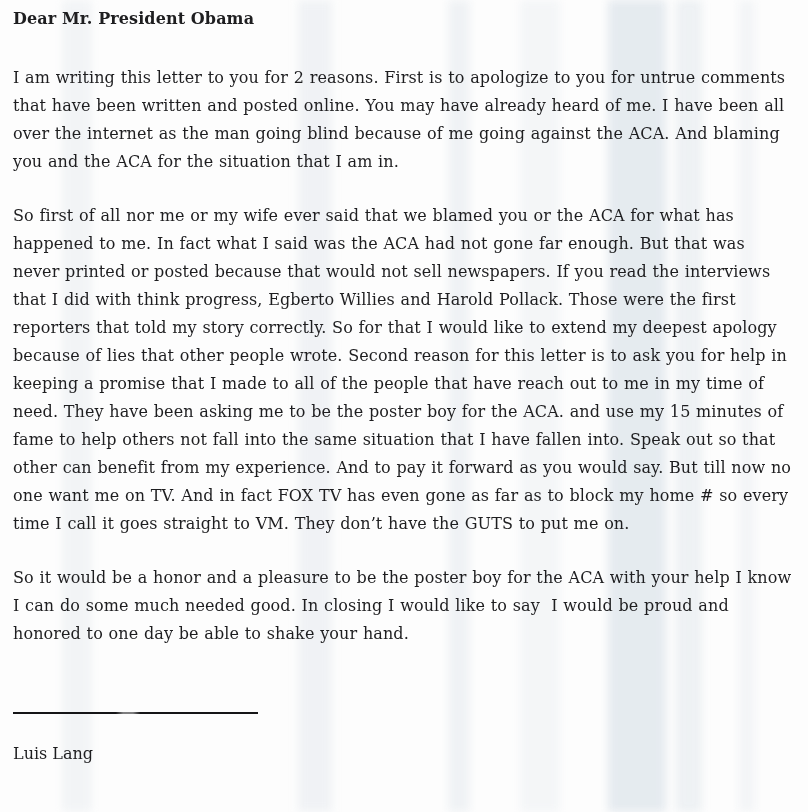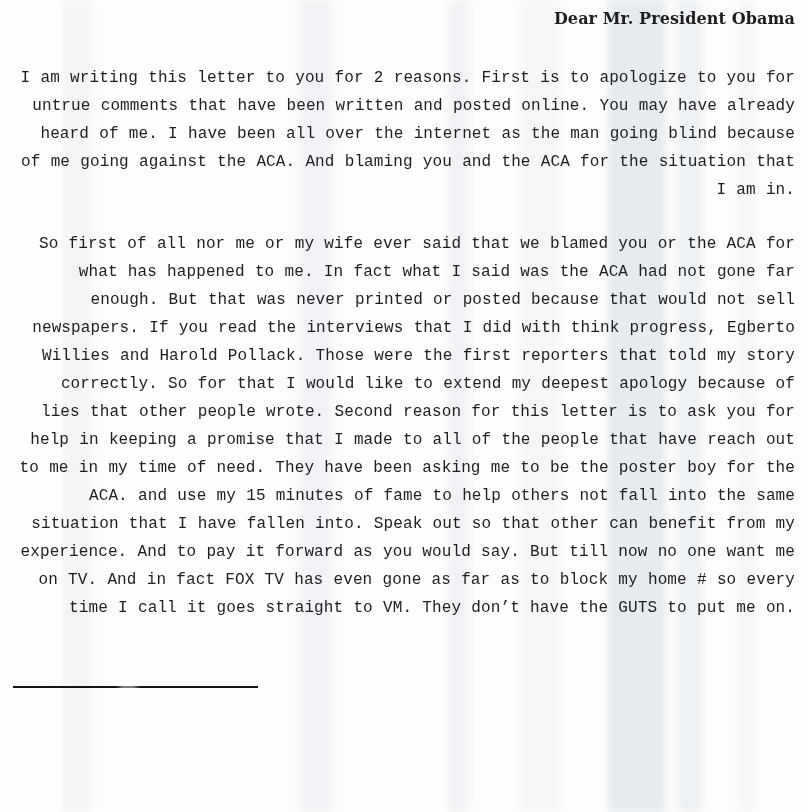--- a/index.html
+++ b/index.html
@@ -46,38 +46,36 @@
       738px 0,
       520px 0;
     filter: blur(4px);
   }
   .page {
     position: relative;
     box-sizing: border-box;
     width: 808px;
     height: 812px;
     padding: 8px 13px 0 13px;
-    text-align: right;
   }
   .salutation {
     font-size: 16px;
     font-weight: bold;
     line-height: 22px;
     margin: 0 0 34px 0;
     letter-spacing: 0.1px;
   }
   .para {
     font-size: 16px;
     line-height: 28px;
     margin: 0 0 26px 0;
     white-space: pre-wrap;
     letter-spacing: 0.1px;
     word-spacing: 0.5px;
     max-width: 782px;
-    font-family: Liberation Mono, monospace;
   }
   .sig-block {
     margin-top: 64px;
   }
   .sig-line {
     width: 245px;
     height: 0;
     border-top: 2px solid #1b1b1d;
     margin: 0 0 26px 0;
     border-image: linear-gradient(90deg,
@@ -97,18 +95,20 @@
 <div class="scan-streaks"></div>
 
 <div class="page">
 
   <p class="salutation">Dear Mr. President Obama</p>
 
   <p class="para">I am writing this letter to you for 2 reasons. First is to apologize to you for untrue comments that have been written and posted online. You may have already heard of me. I have been all over the internet as the man going blind because of me going against the ACA. And blaming you and the ACA for the situation that I am in.</p>
 
   <p class="para">So first of all nor me or my wife ever said that we blamed you or the ACA for what has happened to me. In fact what I said was the ACA had not gone far enough. But that was never printed or posted because that would not sell newspapers. If you read the interviews that I did with think progress, Egberto Willies and Harold Pollack. Those were the first reporters that told my story correctly. So for that I would like to extend my deepest apology because of lies that other people wrote. Second reason for this letter is to ask you for help in keeping a promise that I made to all of the people that have reach out to me in my time of need. They have been asking me to be the poster boy for the ACA. and use my 15 minutes of fame to help others not fall into the same situation that I have fallen into. Speak out so that other can benefit from my experience. And to pay it forward as you would say. But till now no one want me on TV. And in fact FOX TV has even gone as far as to block my home # so every time I call it goes straight to VM. They don’t have the GUTS to put me on.</p>
 
+  <p class="para">So it would be a honor and a pleasure to be the poster boy for the ACA with your help I know I can do some much needed good. In closing I would like to say  I would be proud and honored to one day be able to shake your hand.</p>
 
   <div class="sig-block">
     <div class="sig-line"></div>
+    <p class="sig-name">Luis Lang</p>
   </div>
 
 </div>
 
 </body></html>

